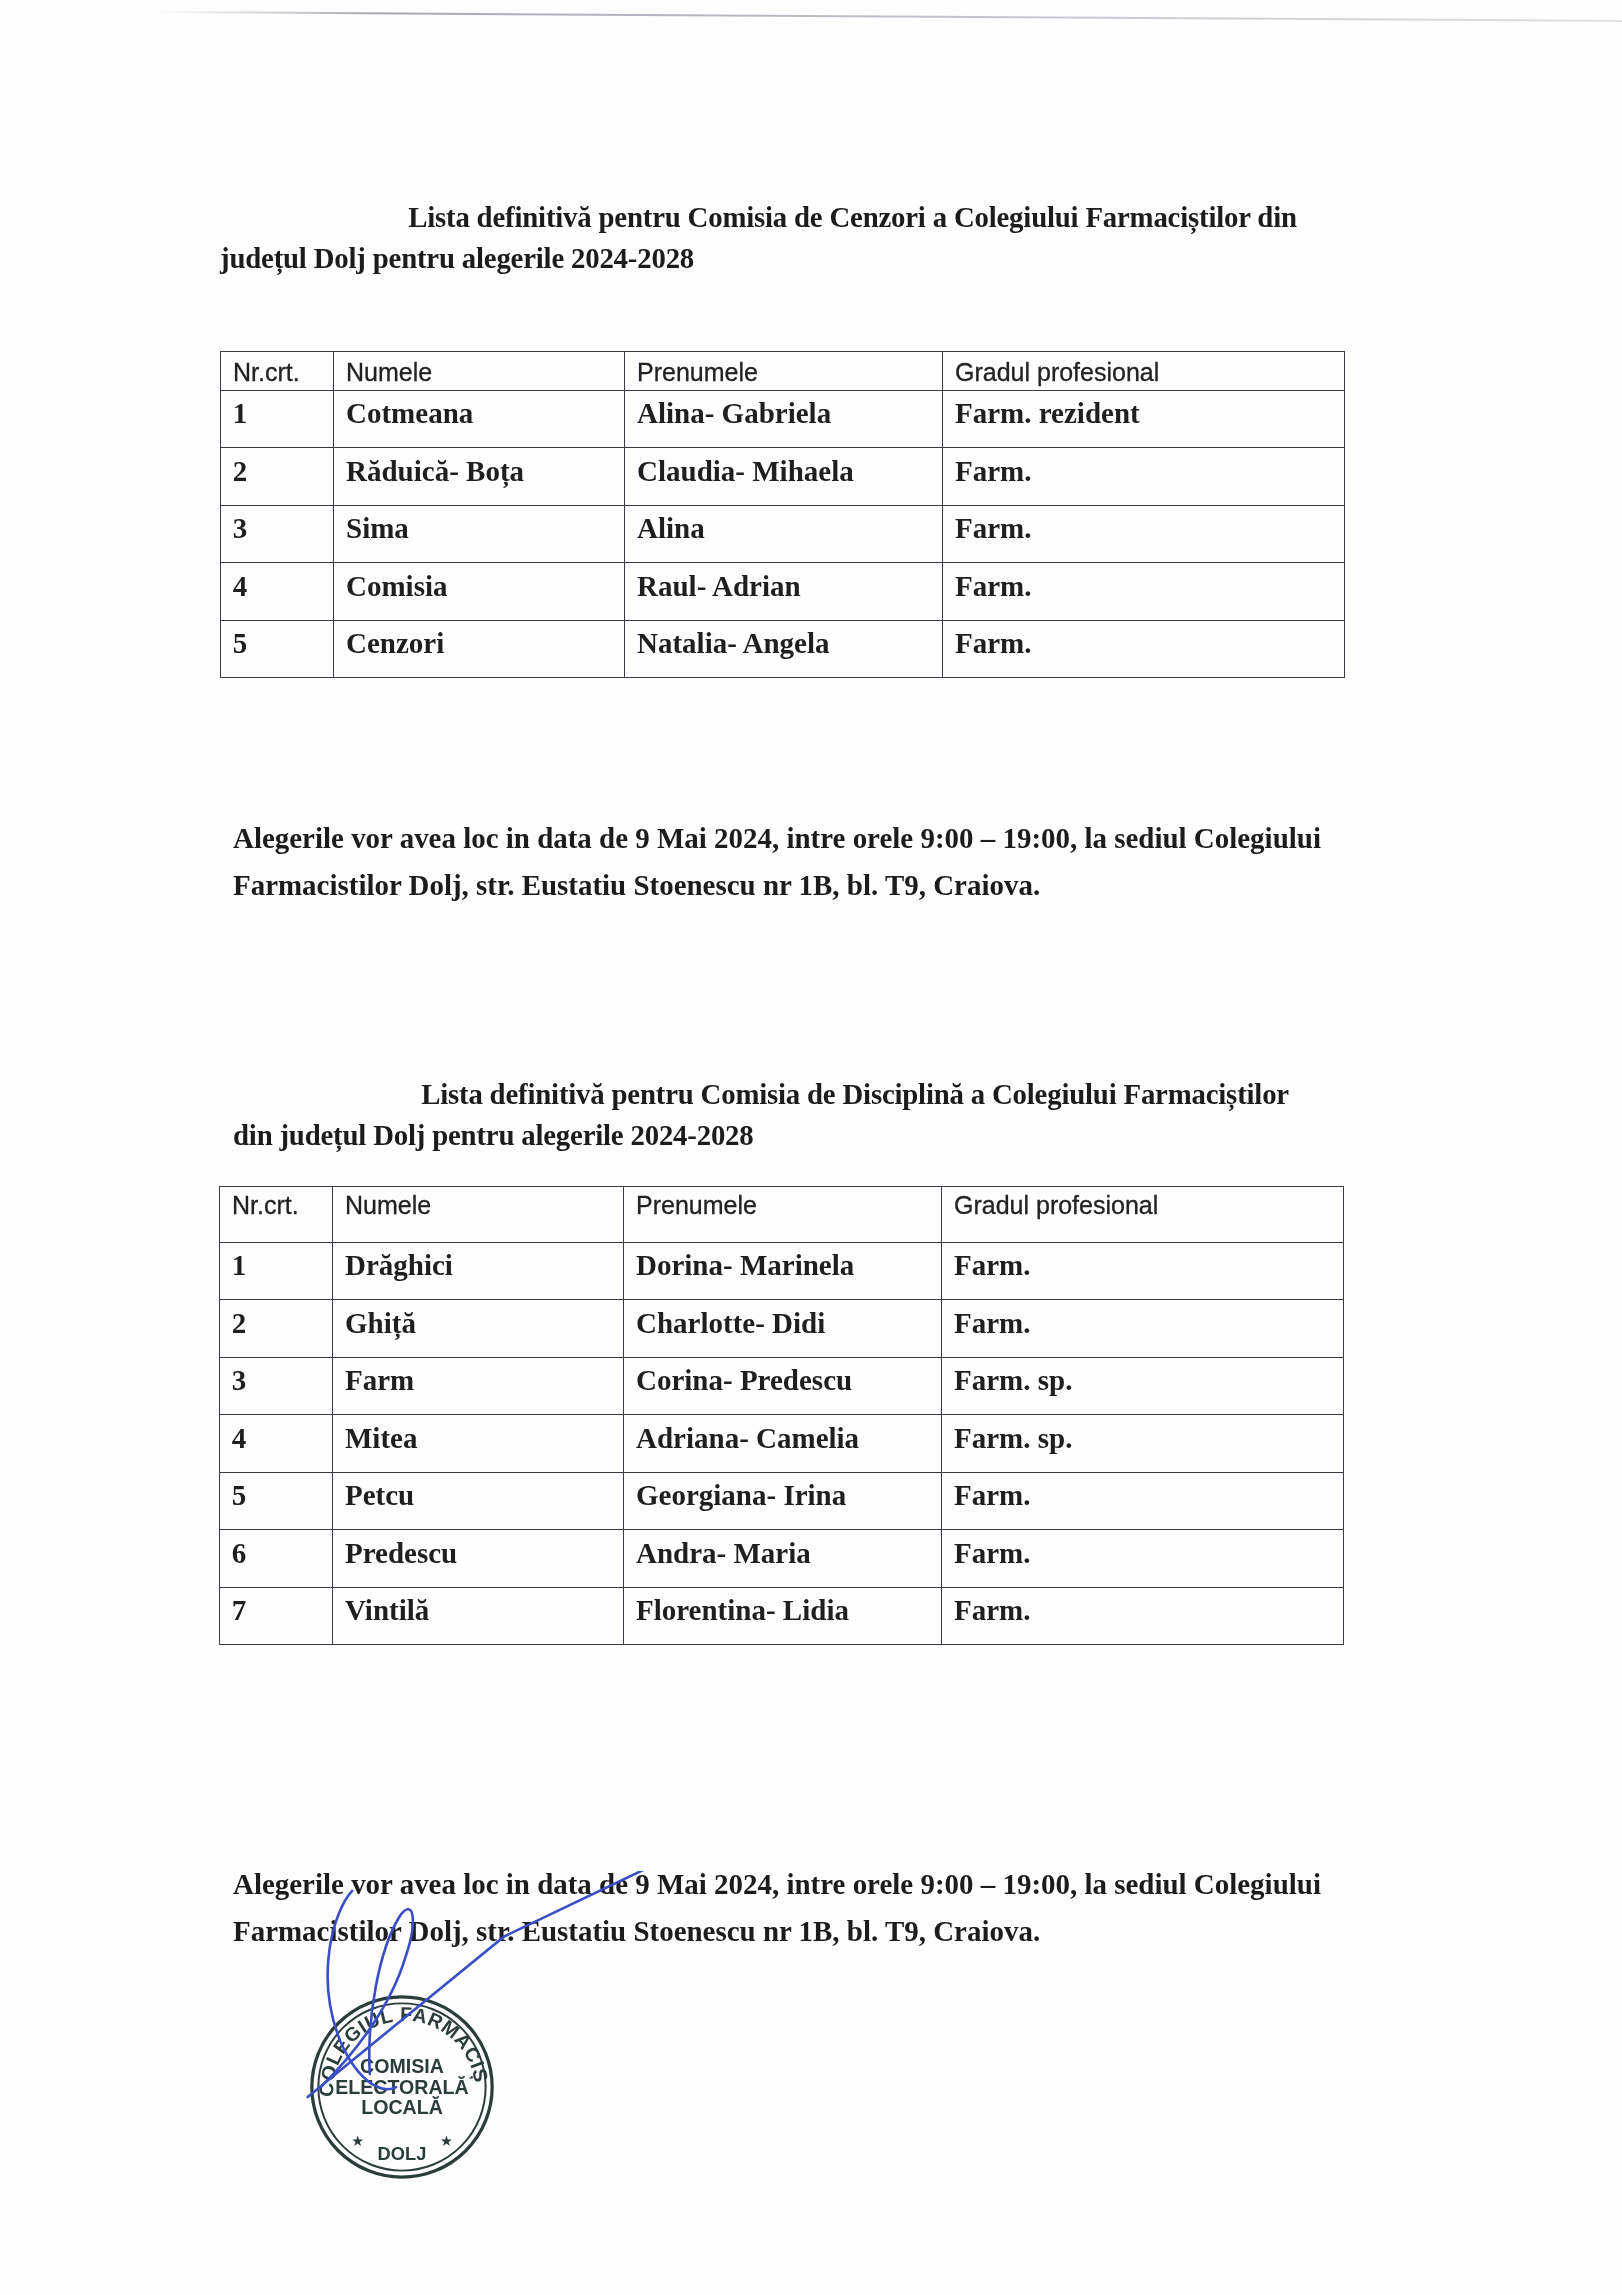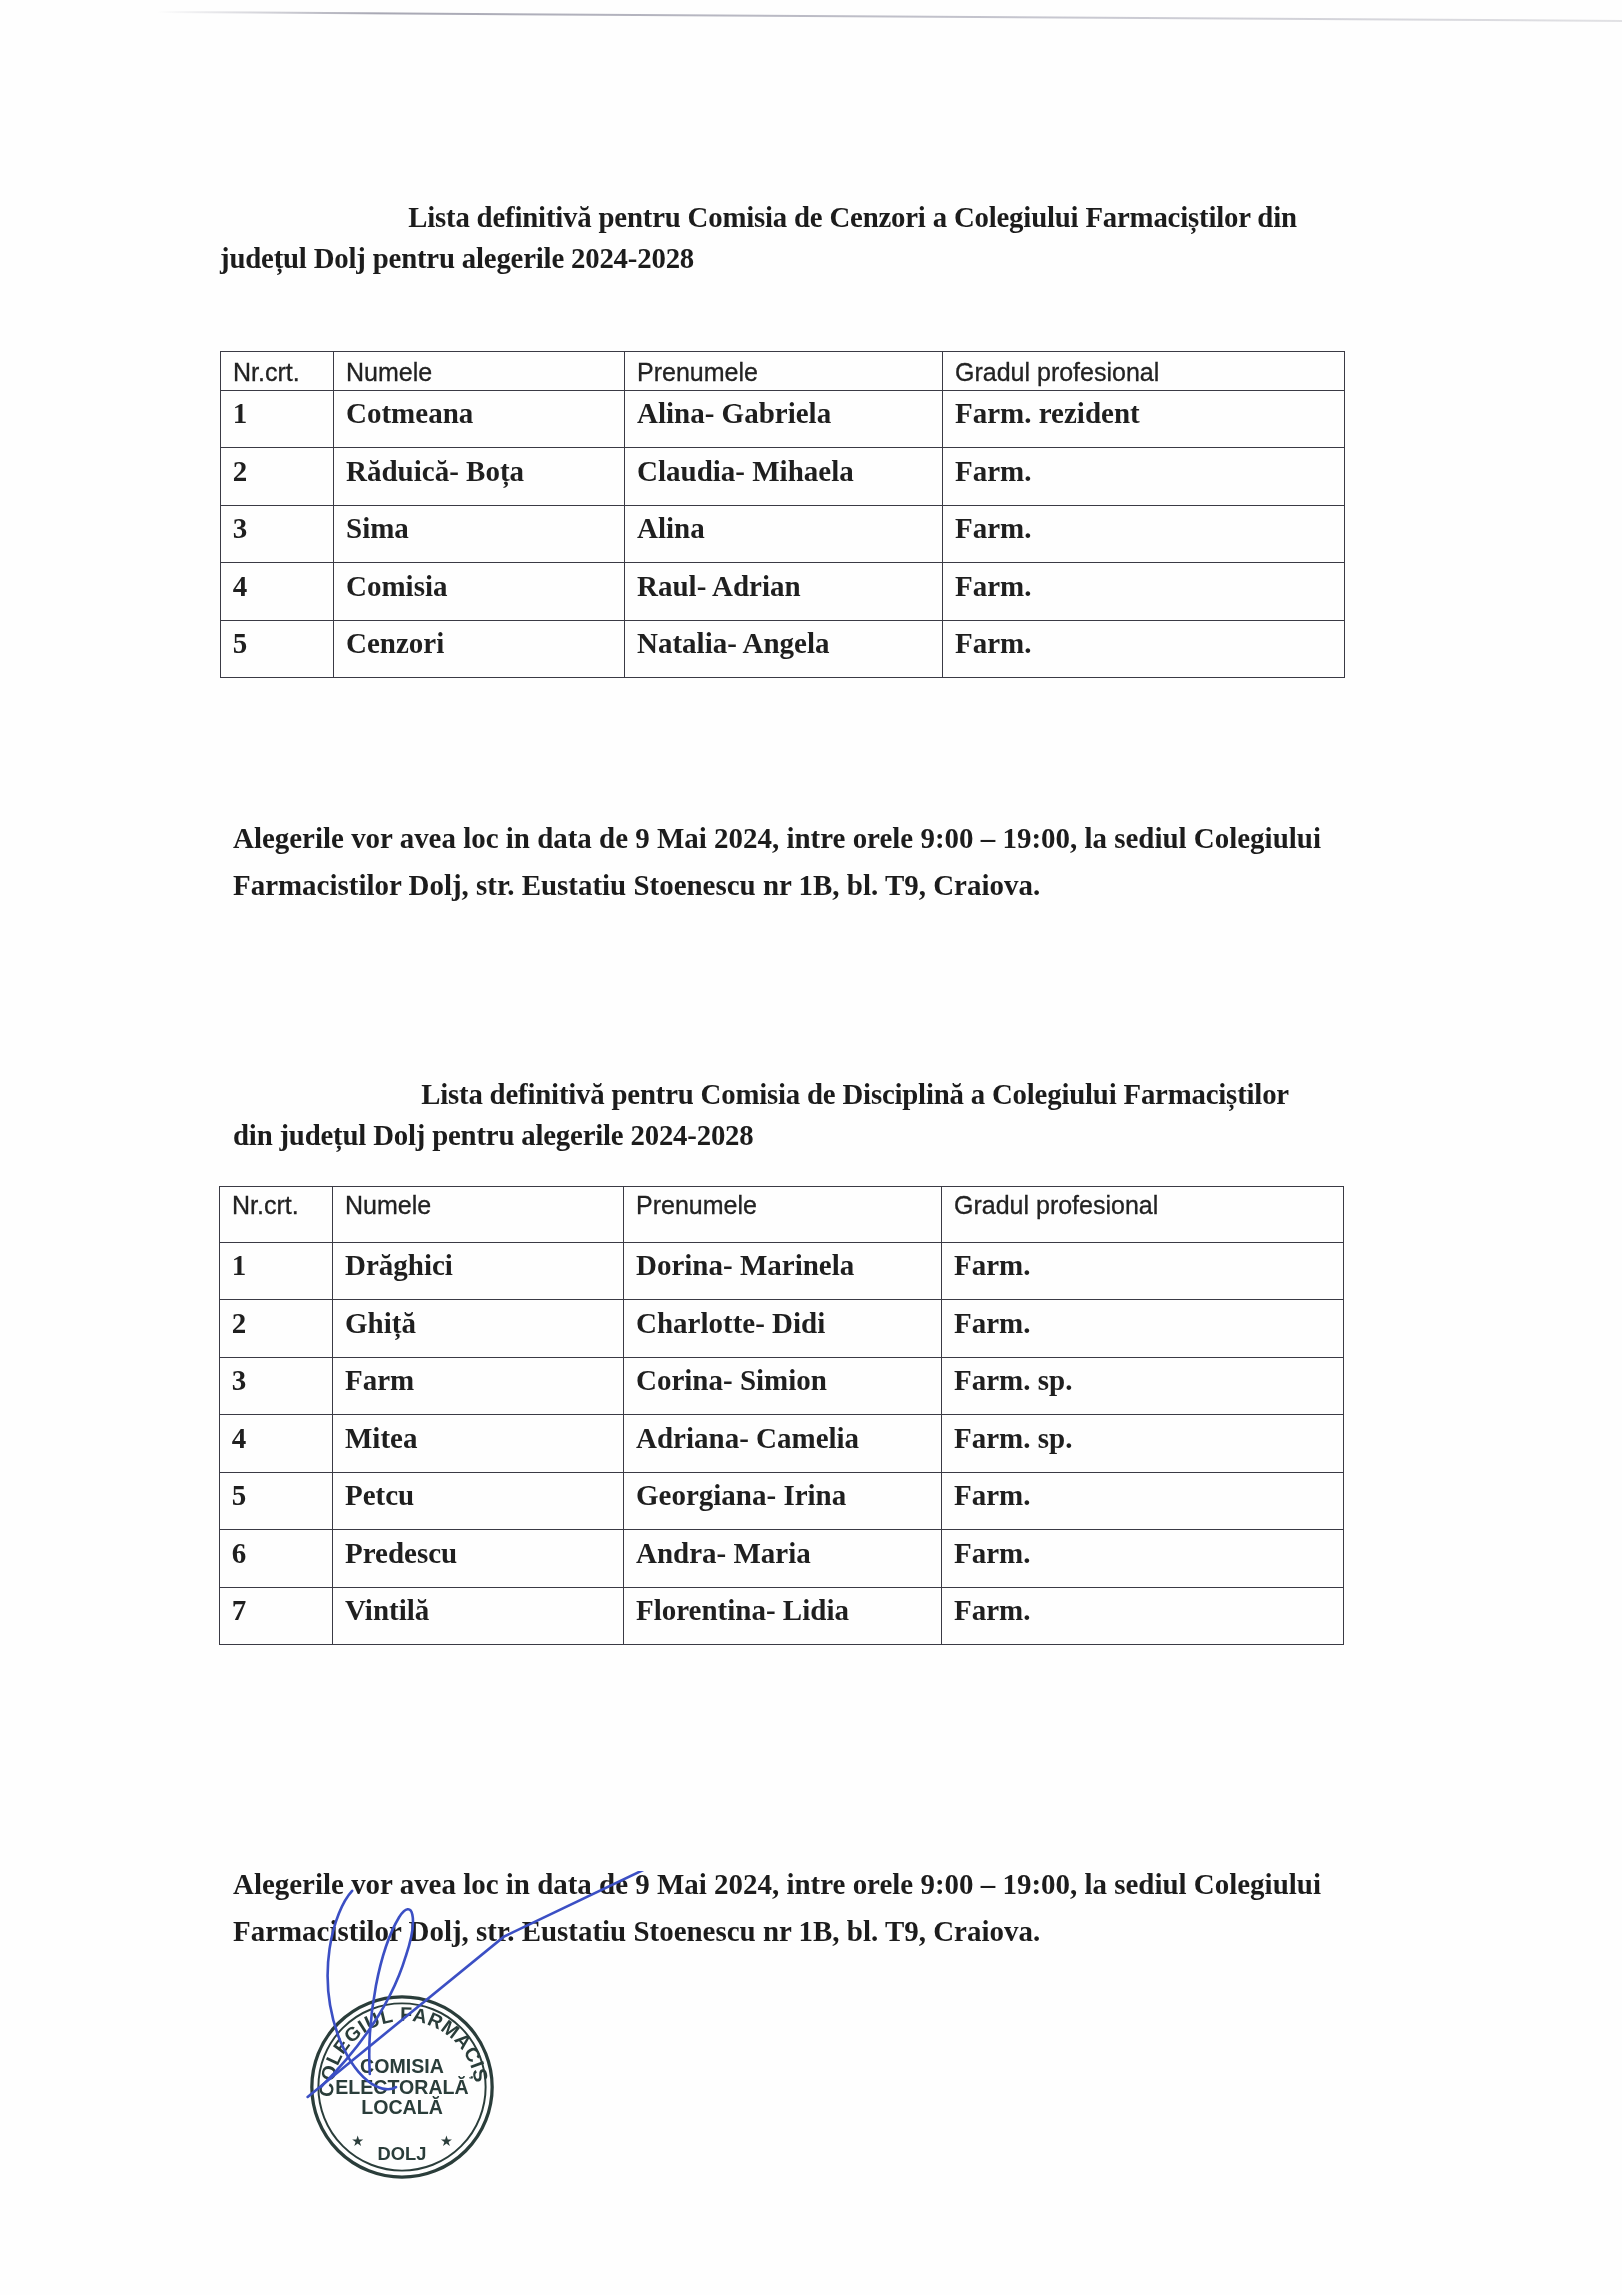--- a/index.html
+++ b/index.html
@@ -158,21 +158,21 @@
       </tr>
       <tr>
         <td class="nr">2</td>
         <td>Ghiță</td>
         <td>Charlotte- Didi</td>
         <td>Farm.</td>
       </tr>
       <tr>
         <td class="nr">3</td>
         <td>Farm</td>
-        <td>Corina- Simion</td>
+        <td>Corina- Predescu</td>
         <td>Farm. sp.</td>
       </tr>
       <tr>
         <td class="nr">4</td>
         <td>Mitea</td>
         <td>Adriana- Camelia</td>
         <td>Farm. sp.</td>
       </tr>
       <tr>
         <td class="nr">5</td>

